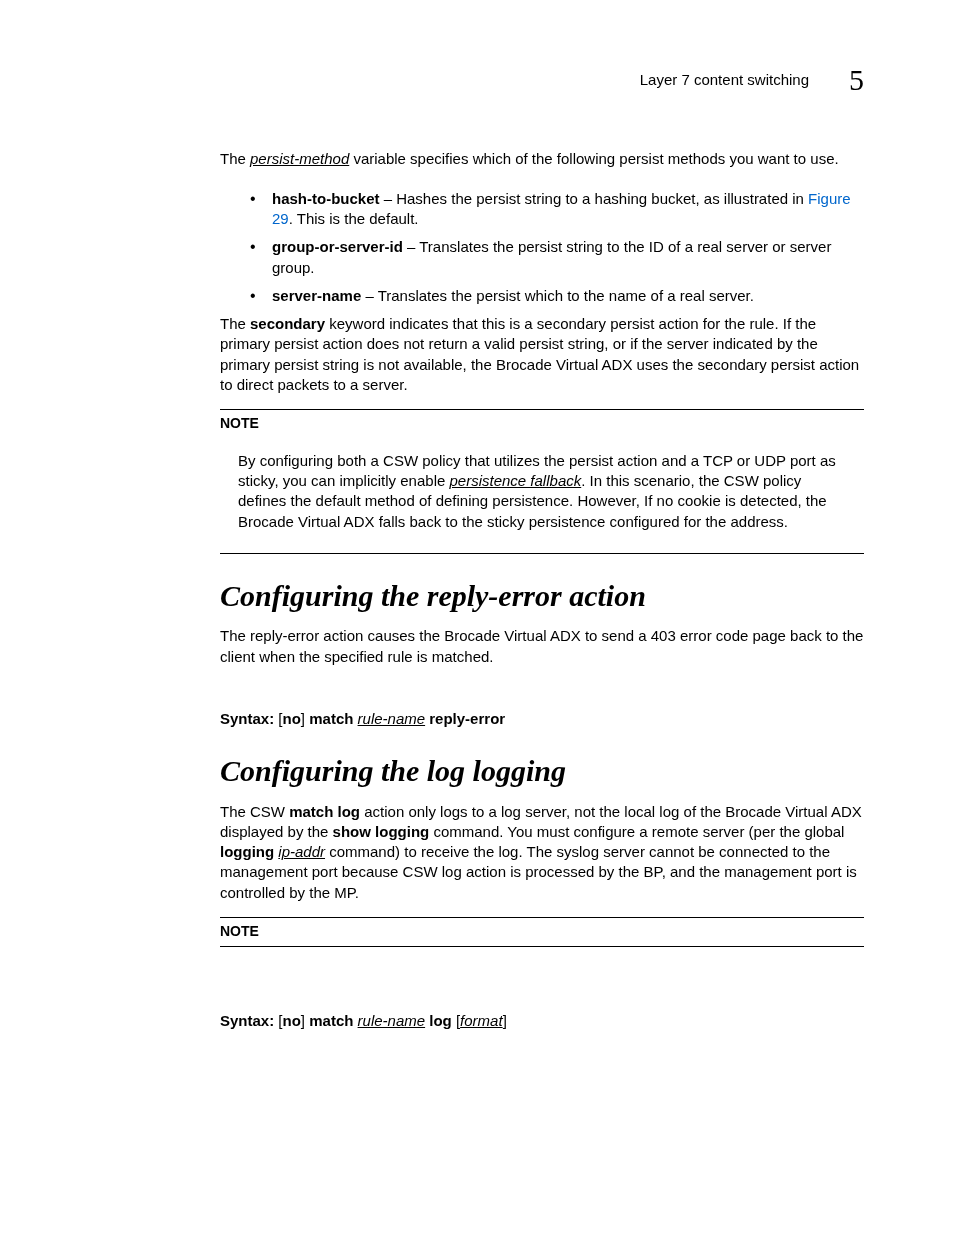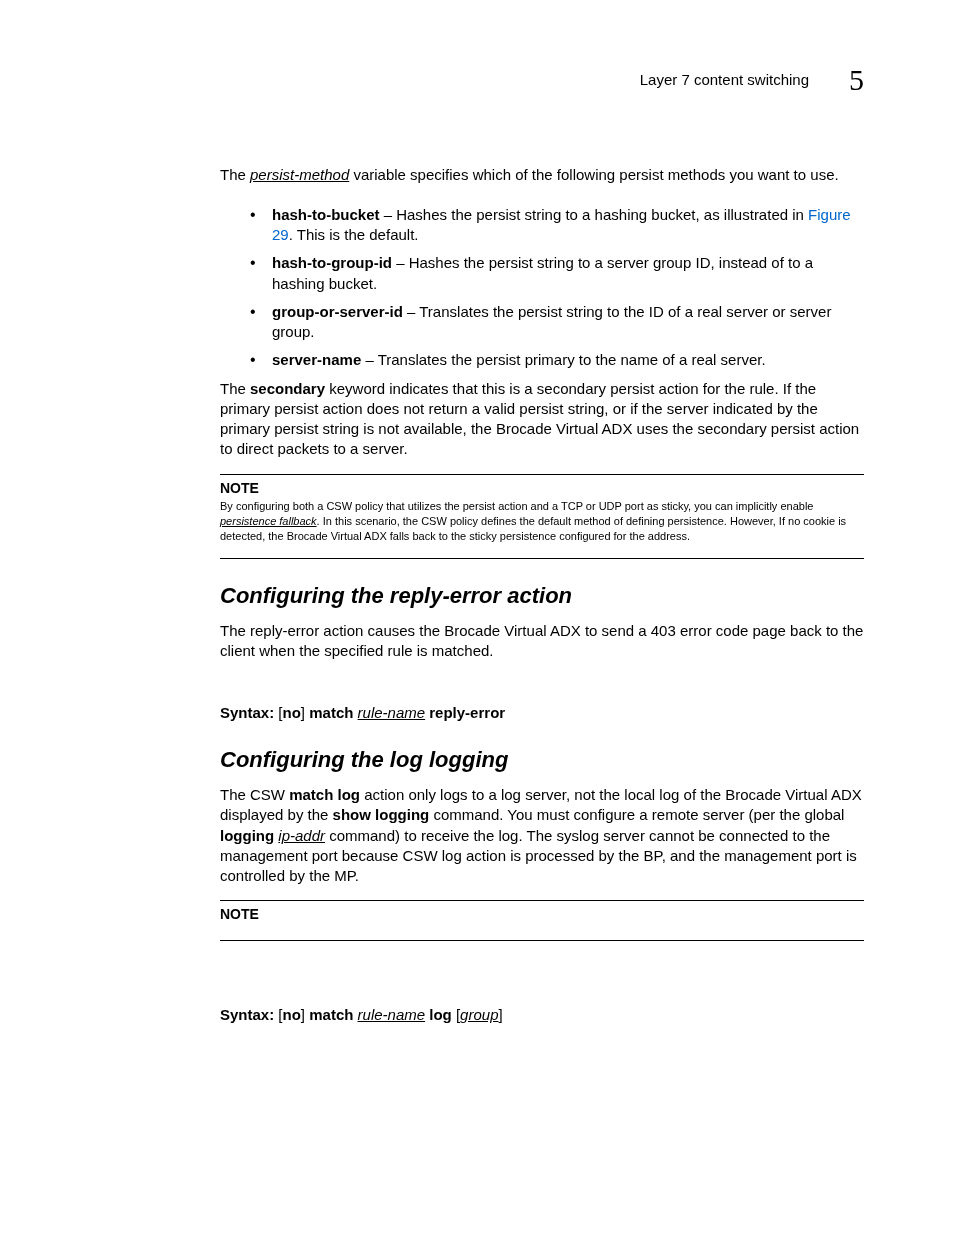--- a/index.html
+++ b/index.html
@@ -17,21 +17,21 @@
     box-sizing: border-box;
     width: 954px;
     min-height: 1235px;
     padding: 60px 90px 60px 90px;
   }
   .running-header {
     display: flex;
     justify-content: flex-end;
     align-items: center;
     gap: 40px;
-    margin-bottom: 64px;
+    margin-bottom: 48px;
   }
   .running-title {
     font-size: 15px;
   }
   .chapter-num {
     font-family: Georgia, "Times New Roman", serif;
     font-size: 30px;
     font-weight: 400;
   }
   .body-text {
@@ -56,36 +56,36 @@
     position: absolute;
     left: 0;
     top: 0;
     font-size: 16px;
     line-height: 1.2;
   }
   .note-block {
     margin: 14px 0 14px 130px;
     border-top: 1.5px solid #000;
     border-bottom: 1.5px solid #000;
-    padding: 4px 0 14px 0;
+    padding: 4px 0 3px 0;
   }
   .note-label {
     font-weight: bold;
     font-size: 14px;
     margin: 0 0 2px 0;
   }
   .note-body {
-    margin: 0;
-    font-size: 11px;
+    margin: 18px;
+    font-size: 15px;
   }
   .h2 {
-    font-family: Liberation Sans, sans-serif;
+    font-family: Liberation Serif, serif;
     font-style: italic;
     font-weight: bold;
-    font-size: 22px;
+    font-size: 30px;
     margin: 22px 0 10px 130px;
   }
   .syntax-line {
     margin: 24px 0 10px 130px;
   }
   .spacer-md { height: 10px; }
 </style>
 </head>
 <body>
 
@@ -98,27 +98,24 @@
 
   <p class="body-text">
     <span>The </span><span class="italic">persist-method</span><span> variable specifies which of the following persist methods you want to use.</span>
   </p>
 
   <ul class="bullets">
     <li>
       <span class="bold">hash-to-bucket</span><span> – Hashes the persist string to a hashing bucket, as illustrated in </span><span class="link">Figure 29</span><span>. This is the default.</span>
     </li>
     <li>
-      <span class="bold">hash-to-group-id</span><span> – Hashes the persist string to a server group ID, instead of to a hashing bucket.</span>
-    </li>
-    <li>
       <span class="bold">group-or-server-id</span><span> – Translates the persist string to the ID of a real server or server group.</span>
     </li>
     <li>
-      <span class="bold">server-name</span><span> – Translates the persist primary to the name of a real server.</span>
+      <span class="bold">server-name</span><span> – Translates the persist which to the name of a real server.</span>
     </li>
   </ul>
 
   <p class="body-text">
     <span>The </span><span class="bold">secondary</span><span> keyword indicates that this is a secondary persist action for the rule. If the primary persist action does not return a valid persist string, or if the server indicated by the primary persist string is not available, the Brocade Virtual ADX uses the secondary persist action to direct packets to a server.</span>
   </p>
 
   <div class="note-block">
     <p class="note-label">NOTE</p>
     <p class="note-body">
@@ -143,16 +140,16 @@
 
   <div class="note-block">
     <p class="note-label">NOTE</p>
   </div>
 
 
   <div style="height:26px;"></div>
 
 
   <p class="syntax-line">
-    <span class="bold">Syntax: </span><span> [</span><span class="bold">no</span><span>] </span><span class="bold">match</span><span> </span><span class="italic">rule-name</span><span class="bold"> log</span><span> [</span><span class="italic">group</span><span>]</span>
+    <span class="bold">Syntax: </span><span> [</span><span class="bold">no</span><span>] </span><span class="bold">match</span><span> </span><span class="italic">rule-name</span><span class="bold"> log</span><span> [</span><span class="italic">format</span><span>]</span>
   </p>
 
 </div>
 
 </body></html>

